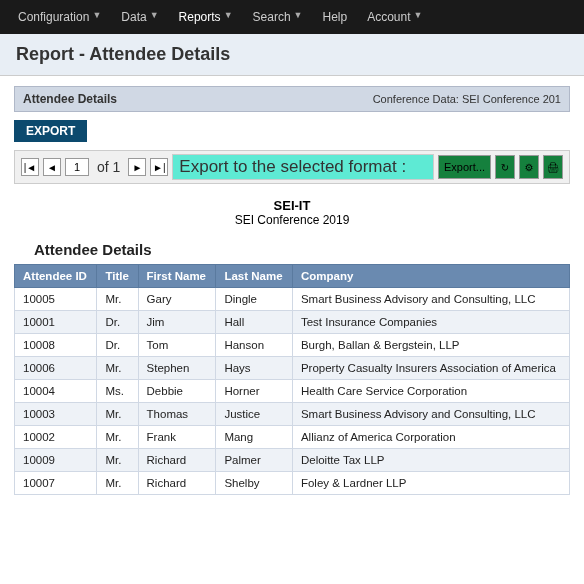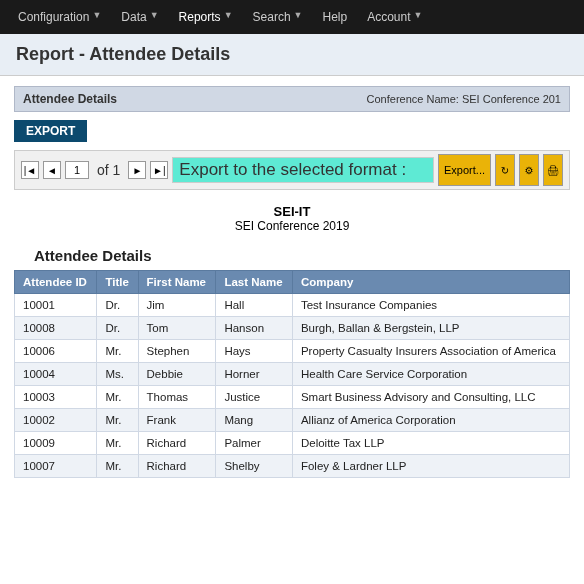--- a/index.html
+++ b/index.html
@@ -109,22 +109,22 @@
       align-items: center;
       background: #5eead4;
       border: 1px solid #ccc;
       padding: 2px 6px;
       font-size: 17px;
       color: #333;
       flex: 1;
     }
     .pag-icon-btn {
       width: 20px;
-      height: 32px;
-      background: #eab308;
+      height: 24px;
+      background: #15803d;
       border: 1px solid #999;
       cursor: pointer;
       font-size: 10px;
       display: flex;
       align-items: center;
       justify-content: center;
     }
 
     
     .report-header {
@@ -207,21 +207,21 @@
 <div class="page-title-bar">
   <h1>Report - Attendee Details</h1>
 </div>
 
 <div class="content-area">
 
   
   <div class="panel-header">
     <span class="panel-header-title">Attendee Details</span>
     <span class="panel-header-conf">
-      <span>Conference Name:</span>
+      <span>Conference Data:</span>
       <span>SEI Conference 201</span>
     </span>
   </div>
 
   
   <button class="export-btn">EXPORT</button>
 
   
   <div class="pagination-bar">
     <button class="pag-btn">|◄</button>
@@ -253,20 +253,27 @@
     <thead>
       <tr>
         <th>Attendee ID</th>
         <th>Title</th>
         <th>First Name</th>
         <th>Last Name</th>
         <th>Company</th>
       </tr>
     </thead>
     <tbody id="table-body">
+    <tr>
+          <td>10005</td>
+          <td>Mr.</td>
+          <td>Gary</td>
+          <td>Dingle</td>
+          <td>Smart Business Advisory and Consulting, LLC</td>
+        </tr>
         <tr>
           <td>10001</td>
           <td>Dr.</td>
           <td>Jim</td>
           <td>Hall</td>
           <td>Test Insurance Companies</td>
         </tr>
         <tr>
           <td>10008</td>
           <td>Dr.</td>

